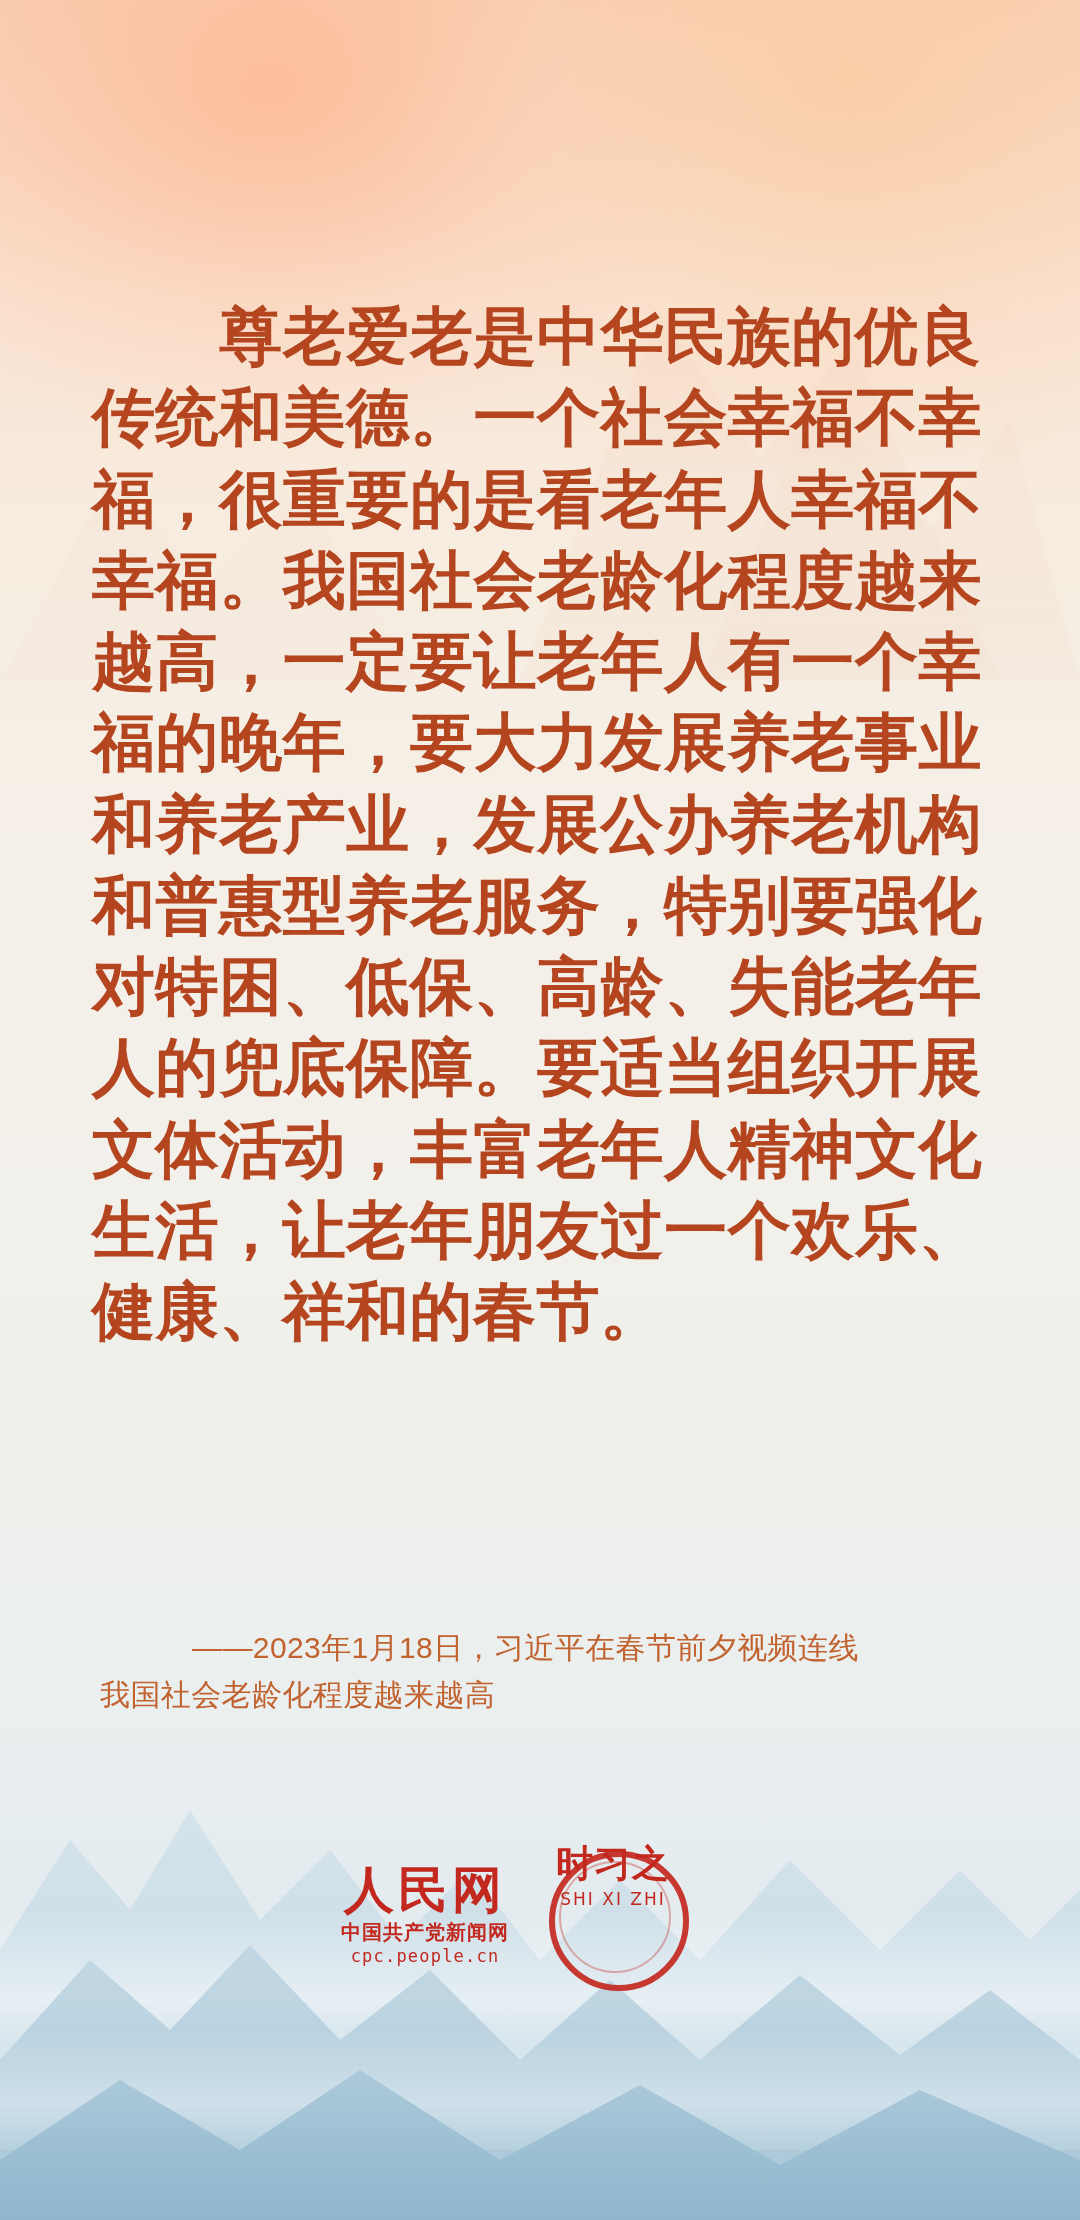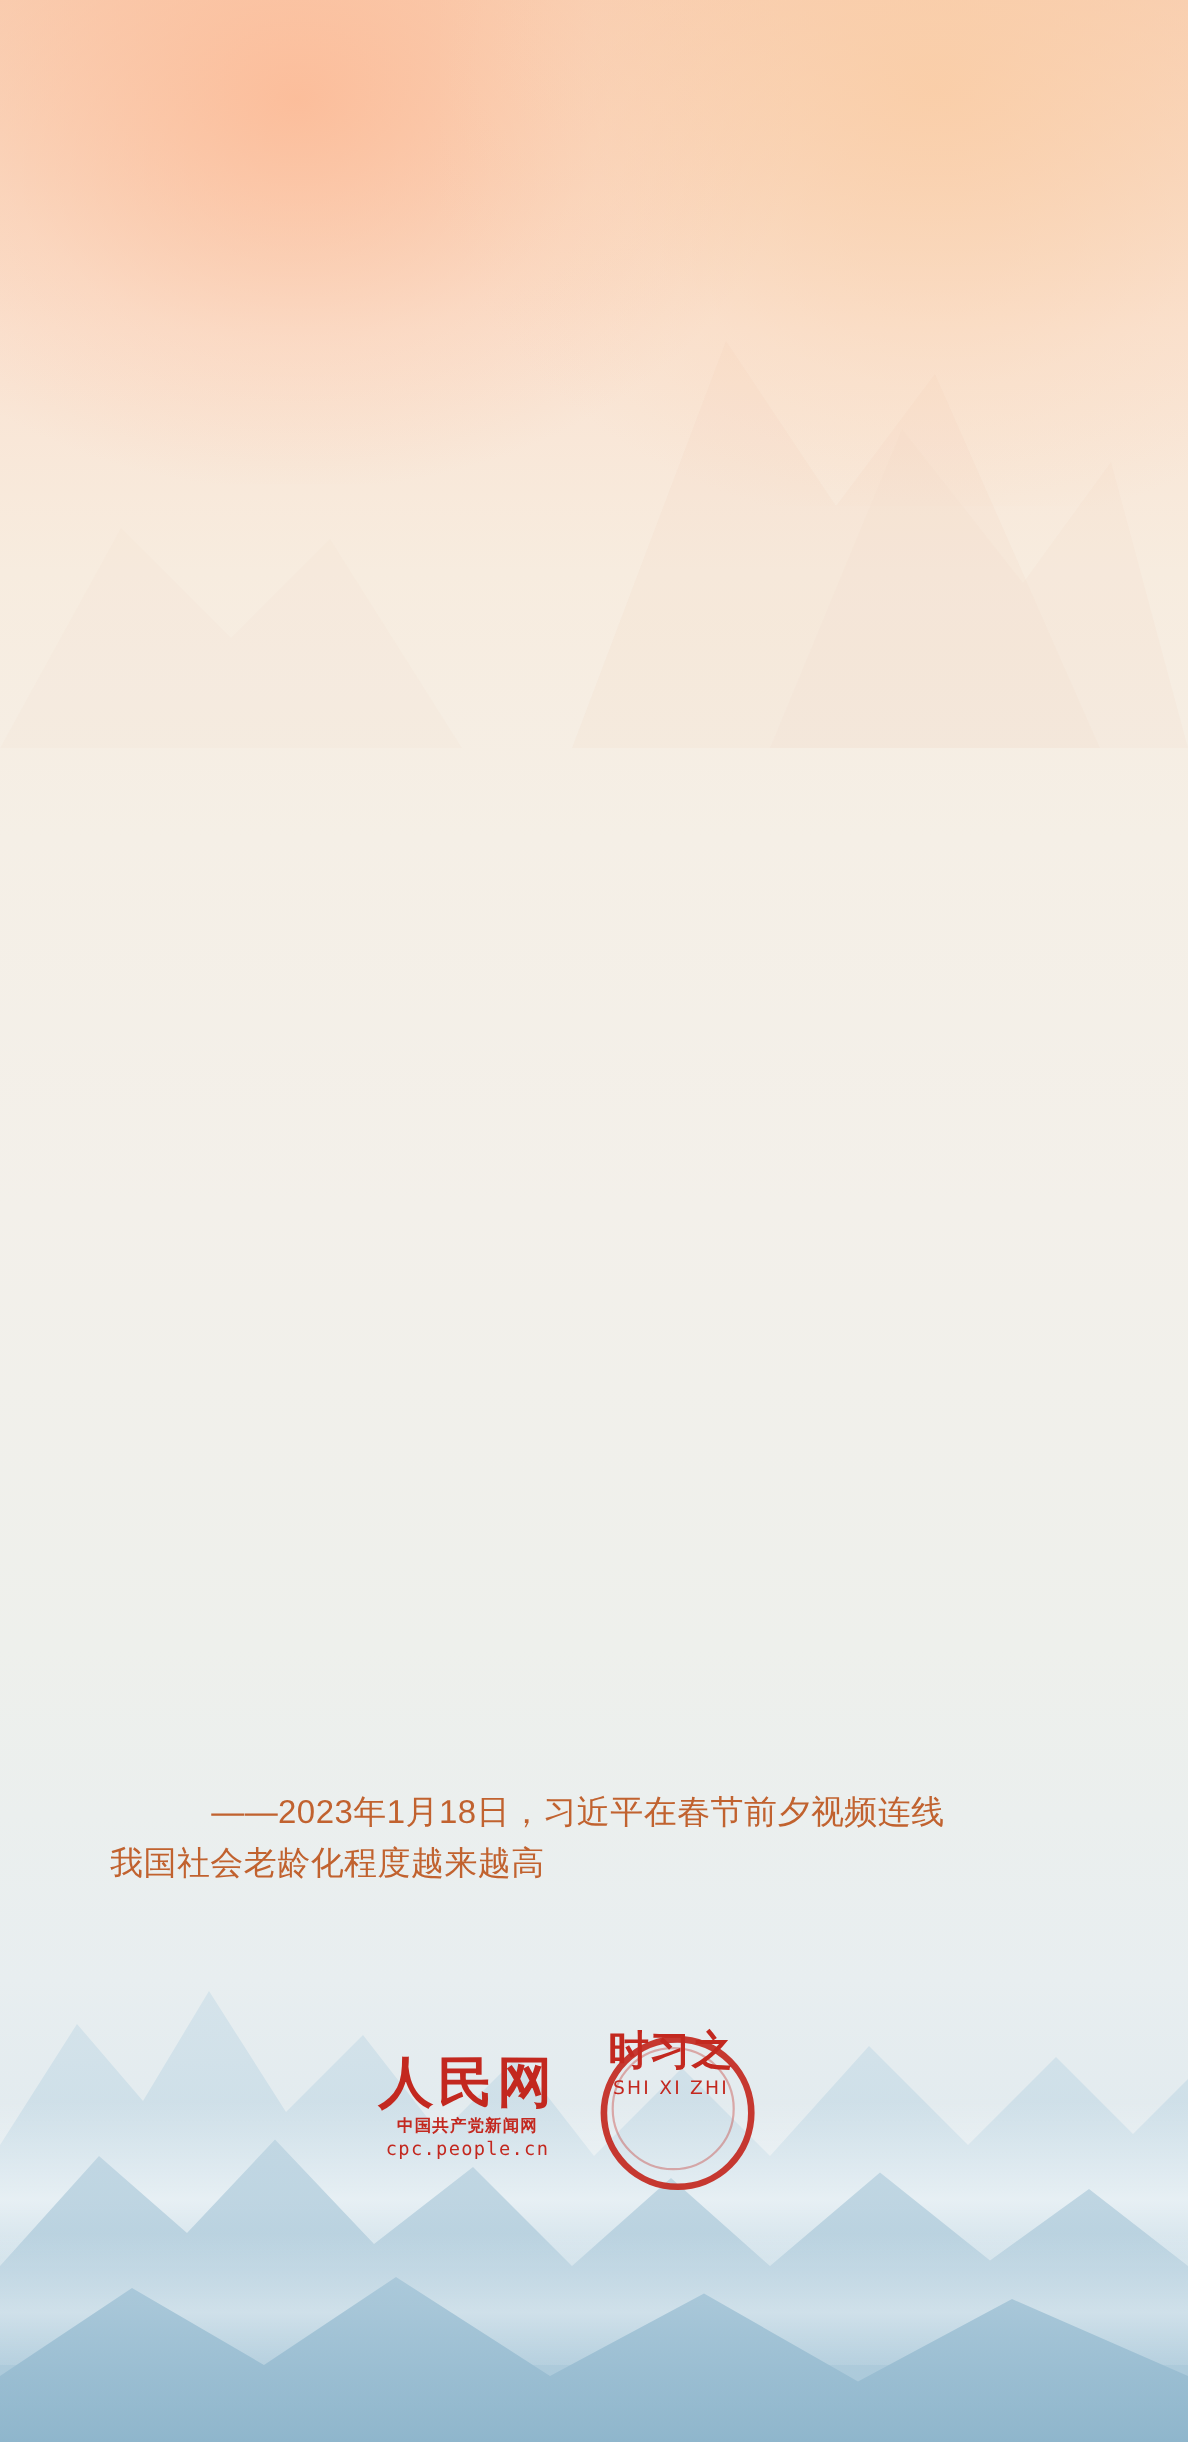--- a/index.html
+++ b/index.html
@@ -135,21 +135,21 @@
     font-family: "DejaVu Sans", "Liberation Sans", sans-serif;
     font-weight: 700;
     font-size: 50px;
     letter-spacing: 4px;
   }
   .people-logo .pl-sub {
     margin-top: 7px;
     color: #c3281f;
     font-family: "DejaVu Sans", "Liberation Sans", sans-serif;
     font-weight: 700;
-    font-size: 15px;
+    font-size: 20px;
     letter-spacing: 1px;
   }
   .people-logo .pl-url {
     margin-top: 6px;
     color: #c3281f;
     font-family: "DejaVu Sans Mono", "Liberation Mono", monospace;
     font-size: 17px;
     letter-spacing: 1.2px;
   }
 
@@ -210,20 +210,21 @@
   <div class="glow-tr"></div>
 
   <svg class="ghost-mountains" viewBox="0 0 1080 620" preserveAspectRatio="none">
     <path d="M520 620 L660 250 L760 400 L850 280 L1000 620 Z" fill="#e7b9a0" opacity="0.35"></path>
     <path d="M700 620 L820 330 L930 470 L1010 360 L1080 620 Z" fill="#ebc3ab" opacity="0.35"></path>
     <path d="M0 620 L110 420 L210 520 L300 430 L420 620 Z" fill="#ecc7b0" opacity="0.25"></path>
   </svg>
 
   <div class="content">
 
+    <div class="quote">　　尊老爱老是中华民族的优良传统和美德。一个社会幸福不幸福，很重要的是看老年人幸福不幸福。我国社会老龄化程度越来越高，一定要让老年人有一个幸福的晚年，要大力发展养老事业和养老产业，发展公办养老机构和普惠型养老服务，特别要强化对特困、低保、高龄、失能老年人的兜底保障。要适当组织开展文体活动，丰富老年人精神文化生活，让老年朋友过一个欢乐、健康、祥和的春节。</div>
 
     <div class="attribution">
       <span class="line1">——2023年1月18日，习近平在春节前夕视频连线</span>
       <span class="line2">我国社会老龄化程度越来越高</span>
     </div>
 
   </div>
 
   <svg class="mountains" viewBox="0 0 1080 560" preserveAspectRatio="none">
     <defs>

